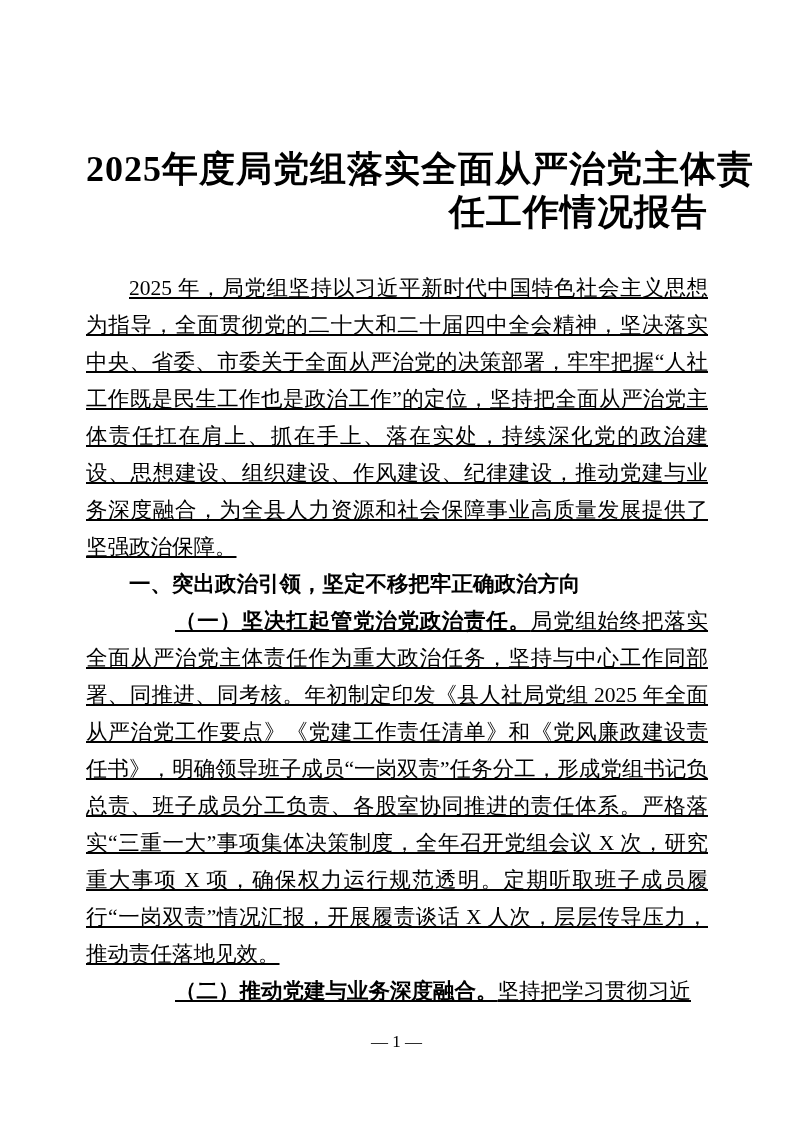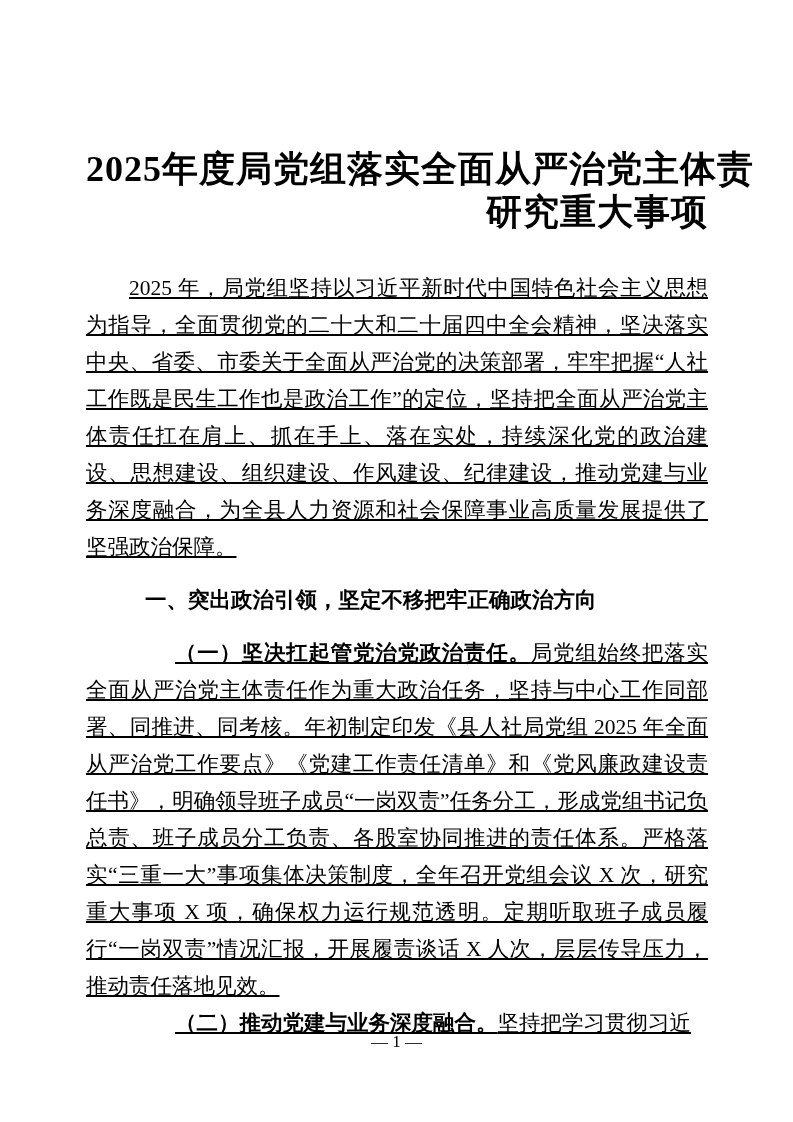--- a/index.html
+++ b/index.html
@@ -34,21 +34,21 @@
   .body-para {
     margin: 0;
     font-size: 21.5px;
     line-height: 37px;
     text-align: justify;
     text-indent: 2em;
     word-break: break-all;
     text-decoration: underline;
   }
   .section-heading {
-    margin: 16px;
+    margin: 0;
     font-size: 21.5px;
     line-height: 37px;
     font-weight: bold;
     text-indent: 2em;
     text-align: justify;
   }
   .lead {
     font-weight: bold;
     margin-left: 46px;
   }
@@ -63,21 +63,21 @@
     color: #000000;
   }
 </style>
 </head>
 <body>
 
 <div class="page">
 
   <h1 class="doc-title">
     <span class="title-line">2025年度局党组落实全面从严治党主体责</span>
-    <span class="title-line">研究重大事项</span>
+    <span class="title-line">任工作情况报告</span>
   </h1>
 
   <p class="body-para">2025 年，局党组坚持以习近平新时代中国特色社会主义思想为指导，全面贯彻党的二十大和二十届四中全会精神，坚决落实中央、省委、市委关于全面从严治党的决策部署，牢牢把握“人社工作既是民生工作也是政治工作”的定位，坚持把全面从严治党主体责任扛在肩上、抓在手上、落在实处，持续深化党的政治建设、思想建设、组织建设、作风建设、纪律建设，推动党建与业务深度融合，为全县人力资源和社会保障事业高质量发展提供了坚强政治保障。</p>
 
   <h2 class="section-heading">一、突出政治引领，坚定不移把牢正确政治方向</h2>
 
   <p class="body-para"><strong class="lead">（一）坚决扛起管党治党政治责任。</strong><span>局党组始终把落实全面从严治党主体责任作为重大政治任务，坚持与中心工作同部署、同推进、同考核。年初制定印发《县人社局党组 2025 年全面从严治党工作要点》《党建工作责任清单》和《党风廉政建设责任书》，明确领导班子成员“一岗双责”任务分工，形成党组书记负总责、班子成员分工负责、各股室协同推进的责任体系。严格落实“三重一大”事项集体决策制度，全年召开党组会议 X 次，研究重大事项 X 项，确保权力运行规范透明。定期听取班子成员履行“一岗双责”情况汇报，开展履责谈话 X 人次，层层传导压力，推动责任落地见效。</span></p>
 
   <p class="body-para"><strong class="lead">（二）推动党建与业务深度融合。</strong><span>坚持把学习贯彻习近</span></p>
 

